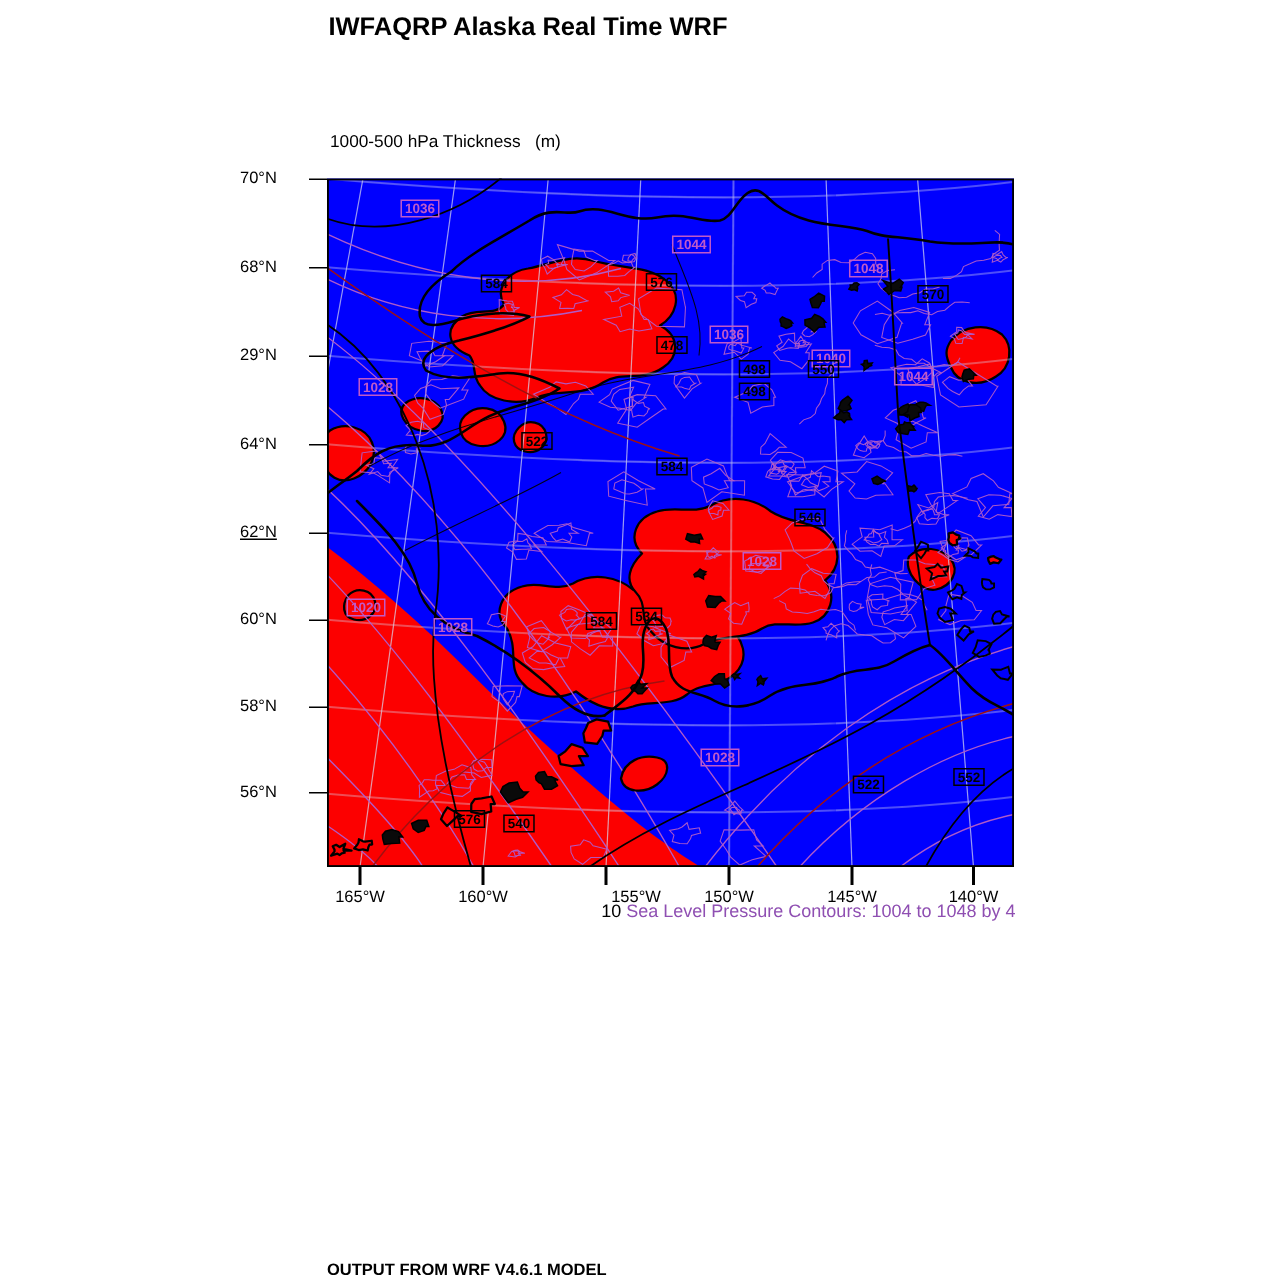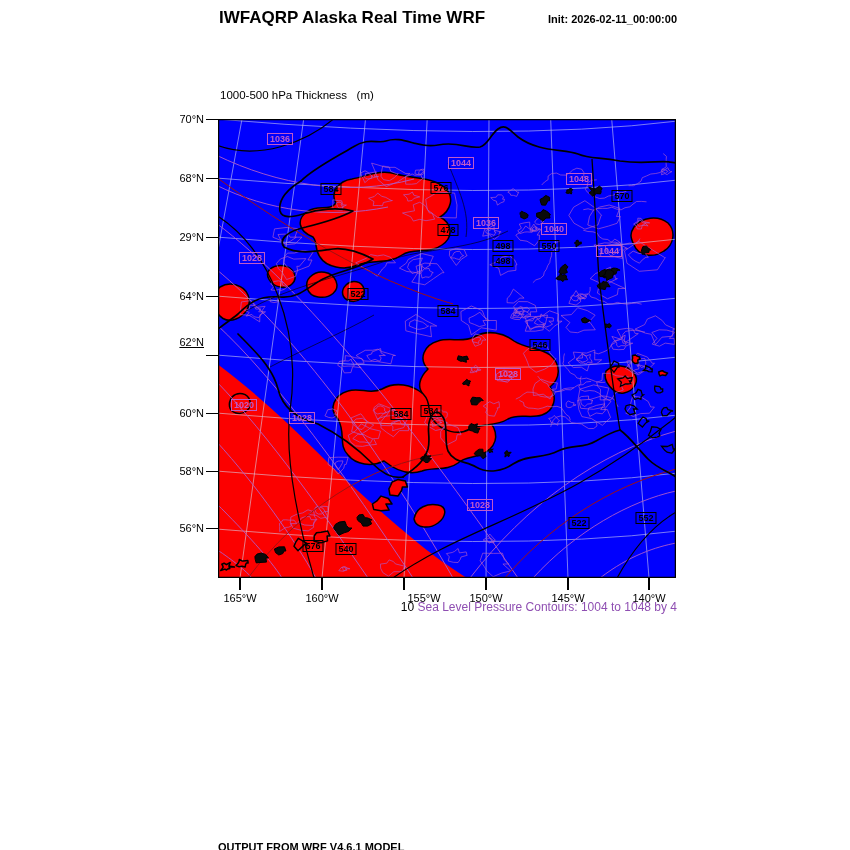--- a/index.html
+++ b/index.html
@@ -14,21 +14,21 @@
   #map-area{left:218px;top:119px;width:528px;height:459px;}
   #map-svg{position:absolute;left:0;top:0;}
   
   .clabel{position:absolute;transform:translate(-50%,-50%);
           font-size:9px;font-weight:bold;line-height:10px;
           padding:0 2px;white-space:nowrap;background:transparent;}
   .clabel.p{color:var(--lblpurple);border:1px solid var(--lblpurple);}
   .clabel.k{color:#000;border:1px solid #000;}
   
   .ytick{position:absolute;background:#000;width:12px;height:1.5px;}
-  .ylab{position:absolute;width:44px;text-align:right;font-size:11px;}
+  .ylab{position:absolute;width:44px;text-align:left;font-size:11px;}
   .xtick{position:absolute;background:#000;width:1.5px;height:12px;}
   .xlab{position:absolute;width:52px;text-align:center;font-size:11px;}
   #caption{left:218px;top:600px;width:459px;text-align:right;font-size:12px;}
   #caption .pfx{color:#000;}
   #caption .ptxt{color:var(--captionpurple);}
   #footer{left:218px;top:815px;font-size:11px;font-weight:bold;line-height:13px;white-space:pre;}
   
   .f-blue{fill:var(--blue);}
   .f-red{fill:var(--red);stroke:none;}
   .f-redk{fill:var(--red);stroke:#000;stroke-width:1.5;stroke-linejoin:round;}
@@ -42,21 +42,20 @@
   .skf{fill:#0a0a0a;stroke:#000;stroke-width:1;}
   .riv{stroke:#000;stroke-width:0.7;fill:none;opacity:.9;}
   .frame{fill:none;stroke:#000;stroke-width:1.5;}
 </style>
 </head>
 <body>
 
 <div class="abs" id="title">IWFAQRP Alaska Real Time WRF</div>
 
 <div class="abs" id="initblock">
-  <div>Init: 2026-02-11_00:00:00</div>
 </div>
 
 <div class="abs" id="legend">
   <div>1000-500 hPa Thickness   (m)</div>
   <div>1000-500 hPa Thickness   (m)</div>
   <div>Sea Level Pressure   (hPa)</div>
 </div>
 
 <div class="abs" id="map-area">
 <svg id="map-svg" width="458" height="459" viewBox="0 0 458 459">
@@ -347,21 +346,21 @@
         </g>
 
     <rect class="frame" x="0.5" y="0.5" width="457" height="458"></rect>
   </g>
 </svg>
 <div id="label-layer">
       <div class="clabel p" style="left: 62px; top: 20px;">1036</div>
       <div class="clabel p" style="left: 243px; top: 44px;">1044</div>
       <div class="clabel p" style="left: 361px; top: 60px;">1048</div>
       <div class="clabel p" style="left: 268px; top: 104px;">1036</div>
-      <div class="clabel p" style="left: 336px; top: 110px;">1040</div>
+      <div class="clabel p" style="left: 336px; top: 120px;">1040</div>
       <div class="clabel p" style="left: 391px; top: 132px;">1044</div>
       <div class="clabel p" style="left: 34px; top: 139px;">1028</div>
       <div class="clabel p" style="left: 290px; top: 255px;">1028</div>
       <div class="clabel p" style="left: 26px; top: 286px;">1020</div>
       <div class="clabel p" style="left: 84px; top: 299px;">1028</div>
       <div class="clabel p" style="left: 262px; top: 386px;">1028</div>
       <div class="clabel k" style="left: 113px; top: 70px;">584</div>
       <div class="clabel k" style="left: 223px; top: 69px;">576</div>
       <div class="clabel k" style="left: 404px; top: 77px;">570</div>
       <div class="clabel k" style="left: 230px; top: 111px;">478</div>
@@ -383,21 +382,21 @@
 <div class="abs" id="axis-layer">
     <div class="ytick" style="left: 206px; top: 118.5px;"></div>
     <div class="ylab" style="left: 160px; top: 113px;">70°N</div>
     <div class="ytick" style="left: 206px; top: 177.5px;"></div>
     <div class="ylab" style="left: 160px; top: 172px;">68°N</div>
     <div class="ytick" style="left: 206px; top: 236.5px;"></div>
     <div class="ylab" style="left: 160px; top: 231px;">29°N</div>
     <div class="ytick" style="left: 206px; top: 295.5px;"></div>
     <div class="ylab" style="left: 160px; top: 290px;">64°N</div>
     <div class="ytick" style="left: 206px; top: 354.5px;"></div>
-    <div class="ylab" style="left: 160px; top: 336px; text-decoration: underline;">62°N</div>
+    <div class="ylab" style="left: 160px; top: 349px; text-decoration: underline;">62°N</div>
     <div class="ytick" style="left: 206px; top: 412.5px;"></div>
     <div class="ylab" style="left: 160px; top: 407px;">60°N</div>
     <div class="ytick" style="left: 206px; top: 470.5px;"></div>
     <div class="ylab" style="left: 160px; top: 465px;">58°N</div>
     <div class="ytick" style="left: 206px; top: 527.5px;"></div>
     <div class="ylab" style="left: 160px; top: 522px;">56°N</div>
     <div class="xtick" style="left: 239.25px; top: 578px;"></div>
     <div class="xlab" style="left: 214px; top: 592px;">165°W</div>
     <div class="xtick" style="left: 321.25px; top: 578px;"></div>
     <div class="xlab" style="left: 296px; top: 592px;">160°W</div>

